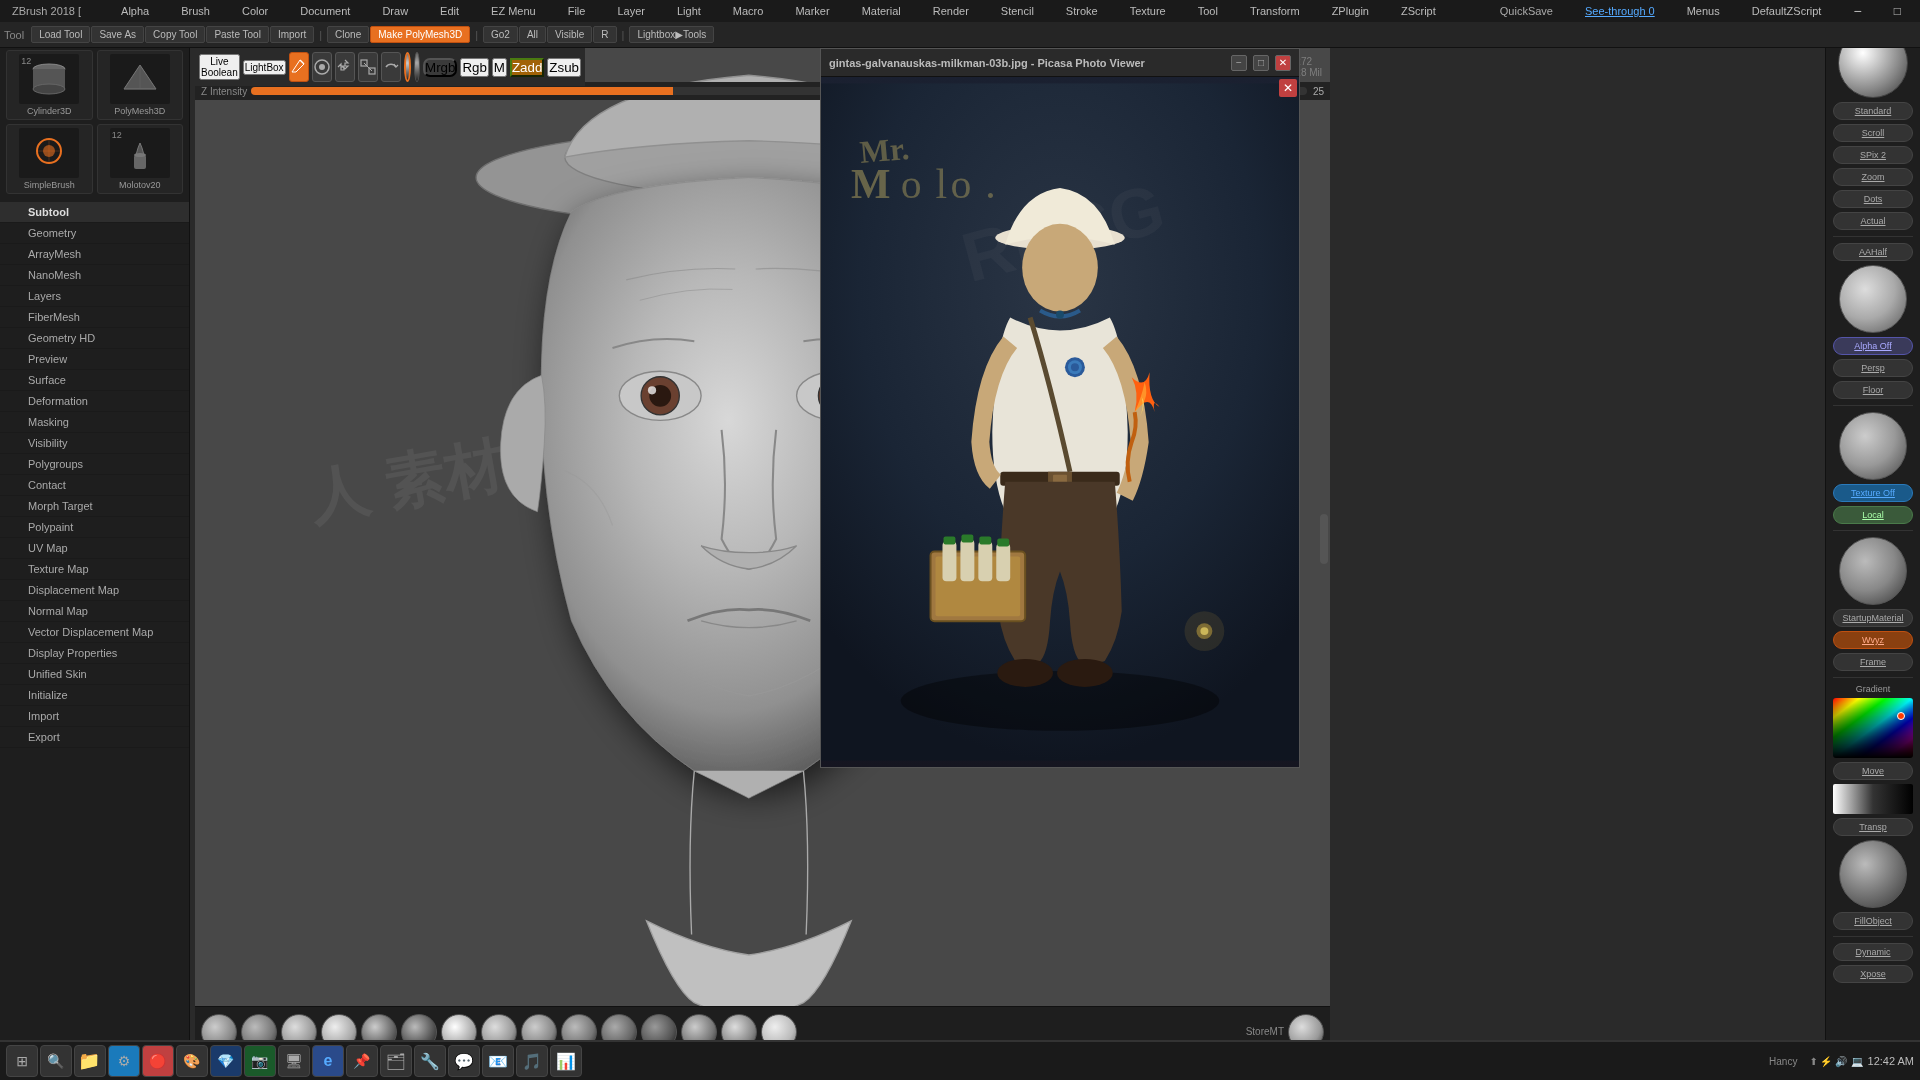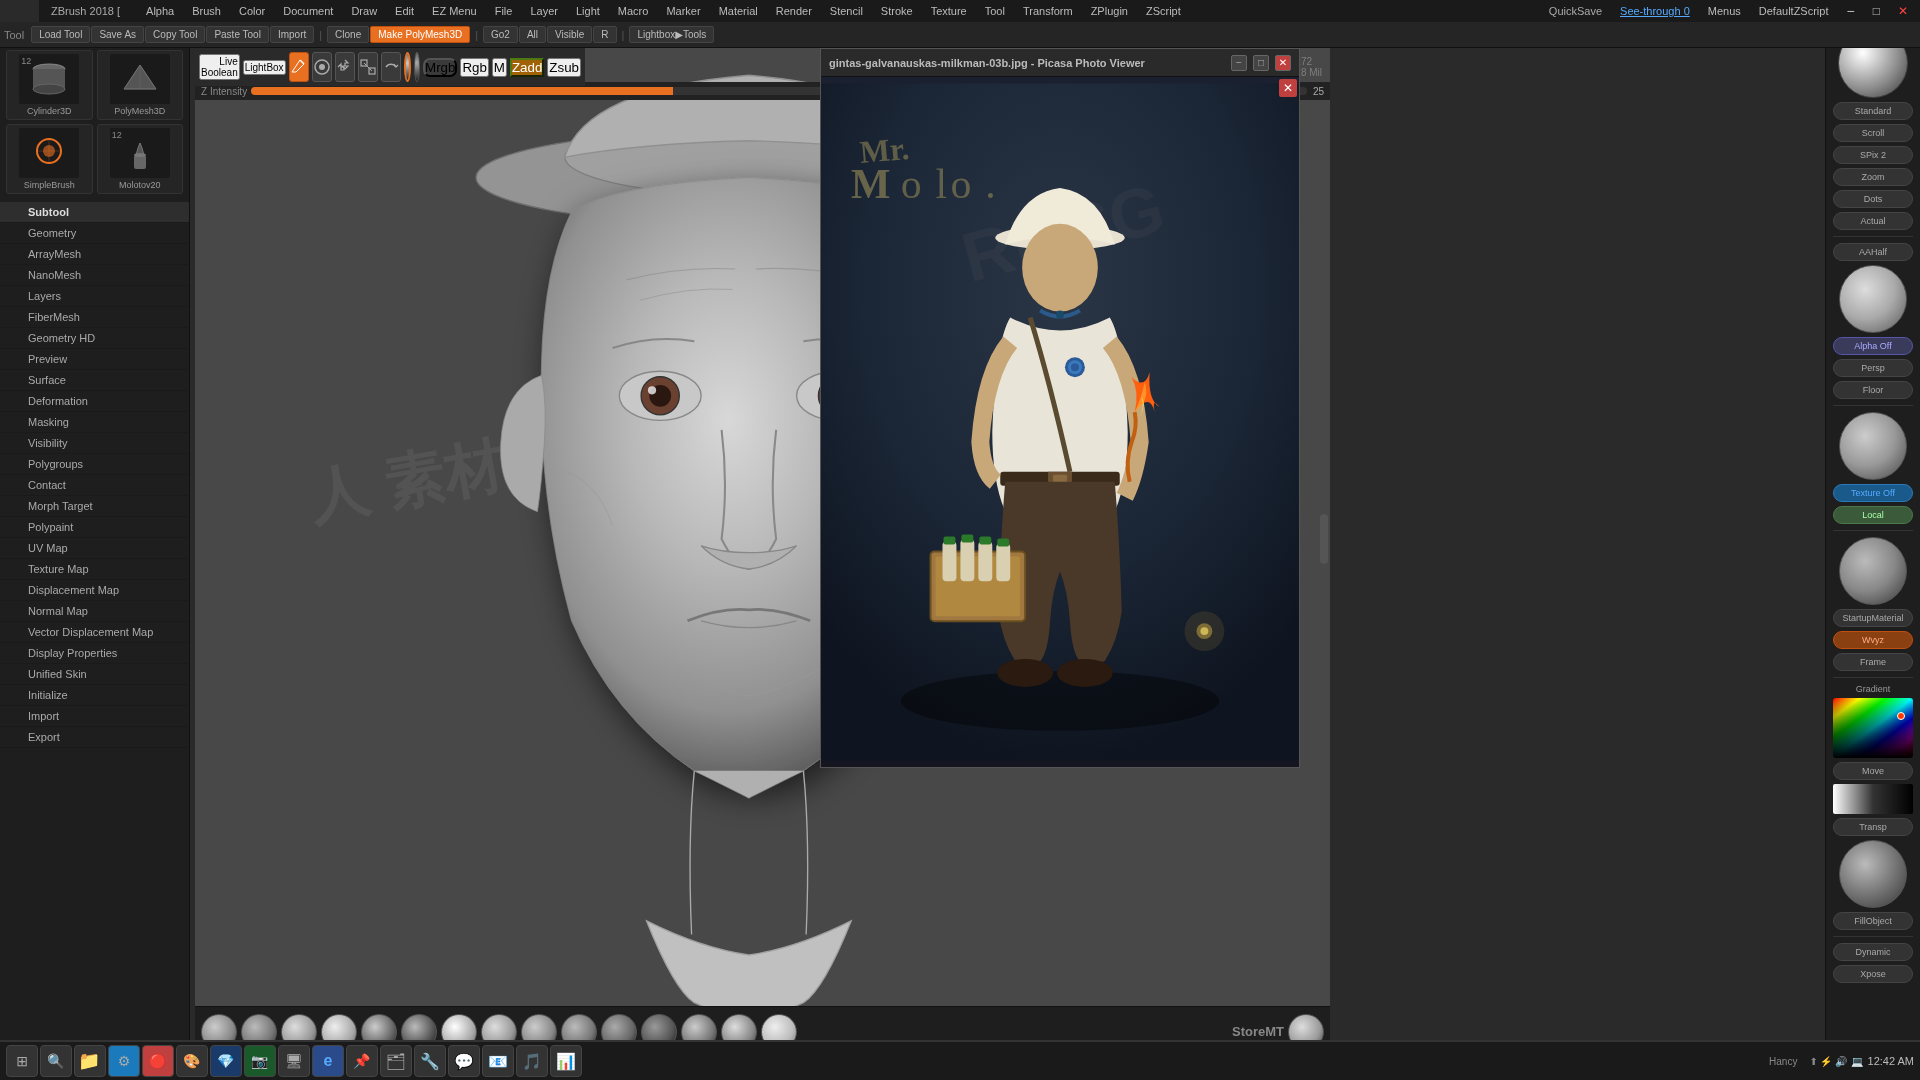--- a/index.html
+++ b/index.html
@@ -16,23 +16,22 @@
 
     
     #menu-bar {
       position: absolute;
       top: 0; left: 0; right: 0;
       height: 22px;
       background: #1a1a1a;
       display: flex;
       align-items: center;
       padding: 0 6px;
-      gap: 6px;
+      gap: 20px;
       z-index: 100;
-      margin-left: 39px;
     }
     #menu-bar span {
       color: #bbb;
       font-size: 11px;
       padding: 2px 6px;
       cursor: pointer;
       white-space: nowrap;
     }
     #menu-bar .app-title { color: #aaa; font-size: 11px; margin-right: 8px; }
     #menu-bar .quicksave { color: #aaa; margin-left: auto; }
@@ -267,20 +266,21 @@
     .right-btn {
       width: 80px;
       padding: 3px 4px;
       background: #333;
       border: 1px solid #444;
       border-radius: 9px;
       font-size: 9px;
       color: #aaa;
       text-align: center;
       cursor: pointer;
+      text-decoration: underline;
     }
     .right-btn.active-blue { background: #1a5a8a; color: #5af; border-color: #2a7abb; }
     .right-btn.active-orange { background: #8a4010; color: #fa8; border-color: #c05010; }
     .right-divider { width: 80px; height: 1px; background: #333; margin: 2px 0; }
 
     
     .color-picker-mini {
       width: 80px; height: 60px;
       background: linear-gradient(to bottom right, #f00, #ff0, #0f0, #0ff, #00f, #f0f, #f00),
                   linear-gradient(to bottom, rgba(0,0,0,0) 0%, rgba(0,0,0,1) 100%);
@@ -558,21 +558,21 @@
     <div class="subtool-item">Vector Displacement Map</div>
     <div class="subtool-item">Display Properties</div>
     <div class="subtool-item">Unified Skin</div>
     <div class="subtool-item">Initialize</div>
     <div class="subtool-item">Import</div>
     <div class="subtool-item">Export</div>
   </div>
 </div>
 
 <div id="toolbar3">
-  <button class="tb-btn" style="font-size:10px;text-align:right;">Live Boolean</button>
+  <button class="tb-btn" style="font-size:10px;">Live Boolean</button>
   <button class="tb-btn" style="font-size:10px;">LightBox</button>
 
   <div class="draw-btn active">
     <svg viewBox="0 0 18 18" fill="#fff">
         <path d="M2,14 L6,14 L14,6 L10,2 L2,14Z" stroke="#fff" stroke-width="1" fill="none"></path>
         <line x1="10" y1="2" x2="14" y2="6" stroke="#fff" stroke-width="1.5"></line>
       </svg>
   </div>
   <div class="draw-btn">
     <svg viewBox="0 0 18 18" fill="none">
@@ -861,21 +861,21 @@
   <div style="width:36px;height:36px;border-radius:50%;background:radial-gradient(circle at 38% 35%,#ddd,#999 60%,#333);border:1px solid #555;cursor:pointer;"></div>
   <div style="width:36px;height:36px;border-radius:50%;background:radial-gradient(circle at 38% 35%,#ccc,#888 60%,#222);border:1px solid #555;cursor:pointer;"></div>
   <div style="width:36px;height:36px;border-radius:50%;background:radial-gradient(circle at 38% 35%,#bbb,#777 60%,#1a1a1a);border:1px solid #555;cursor:pointer;"></div>
   <div style="width:36px;height:36px;border-radius:50%;background:radial-gradient(circle at 38% 35%,#aaa,#666 60%,#111);border:1px solid #555;cursor:pointer;"></div>
   <div style="width:36px;height:36px;border-radius:50%;background:radial-gradient(circle at 38% 35%,#999,#555 60%,#111);border:1px solid #555;cursor:pointer;"></div>
   <div style="width:36px;height:36px;border-radius:50%;background:radial-gradient(circle at 38% 35%,#ccc,#777 60%,#222);border:1px solid #555;cursor:pointer;"></div>
   <div style="width:36px;height:36px;border-radius:50%;background:radial-gradient(circle at 38% 35%,#ddd,#888 60%,#333);border:1px solid #555;cursor:pointer;"></div>
   <div style="width:36px;height:36px;border-radius:50%;background:radial-gradient(circle at 38% 35%,#eee,#bbb 60%,#666);border:1px solid #555;cursor:pointer;"></div>
 
   <div style="margin-left:auto;display:flex;align-items:center;gap:4px;">
-    <span style="color:#888;font-size:13px;font-weight:bold;">StoreMT</span>
+    <span style="color:#888;font-size:10px;">StoreMT</span>
     <div style="width:36px;height:36px;border-radius:50%;background:radial-gradient(circle at 38% 35%,#ddd,#999 60%,#333);border:1px solid #555;cursor:pointer;"></div>
   </div>
 </div>
 
 <div id="taskbar">
   <div class="tb-icon">⊞</div>
   <div class="tb-icon">🔍</div>
   <div class="tb-icon" style="font-size:18px;">📁</div>
   <div class="tb-icon" style="background:#1a7abb;">⚙</div>
   <div class="tb-icon" style="background:#c04040;">🔴</div>

